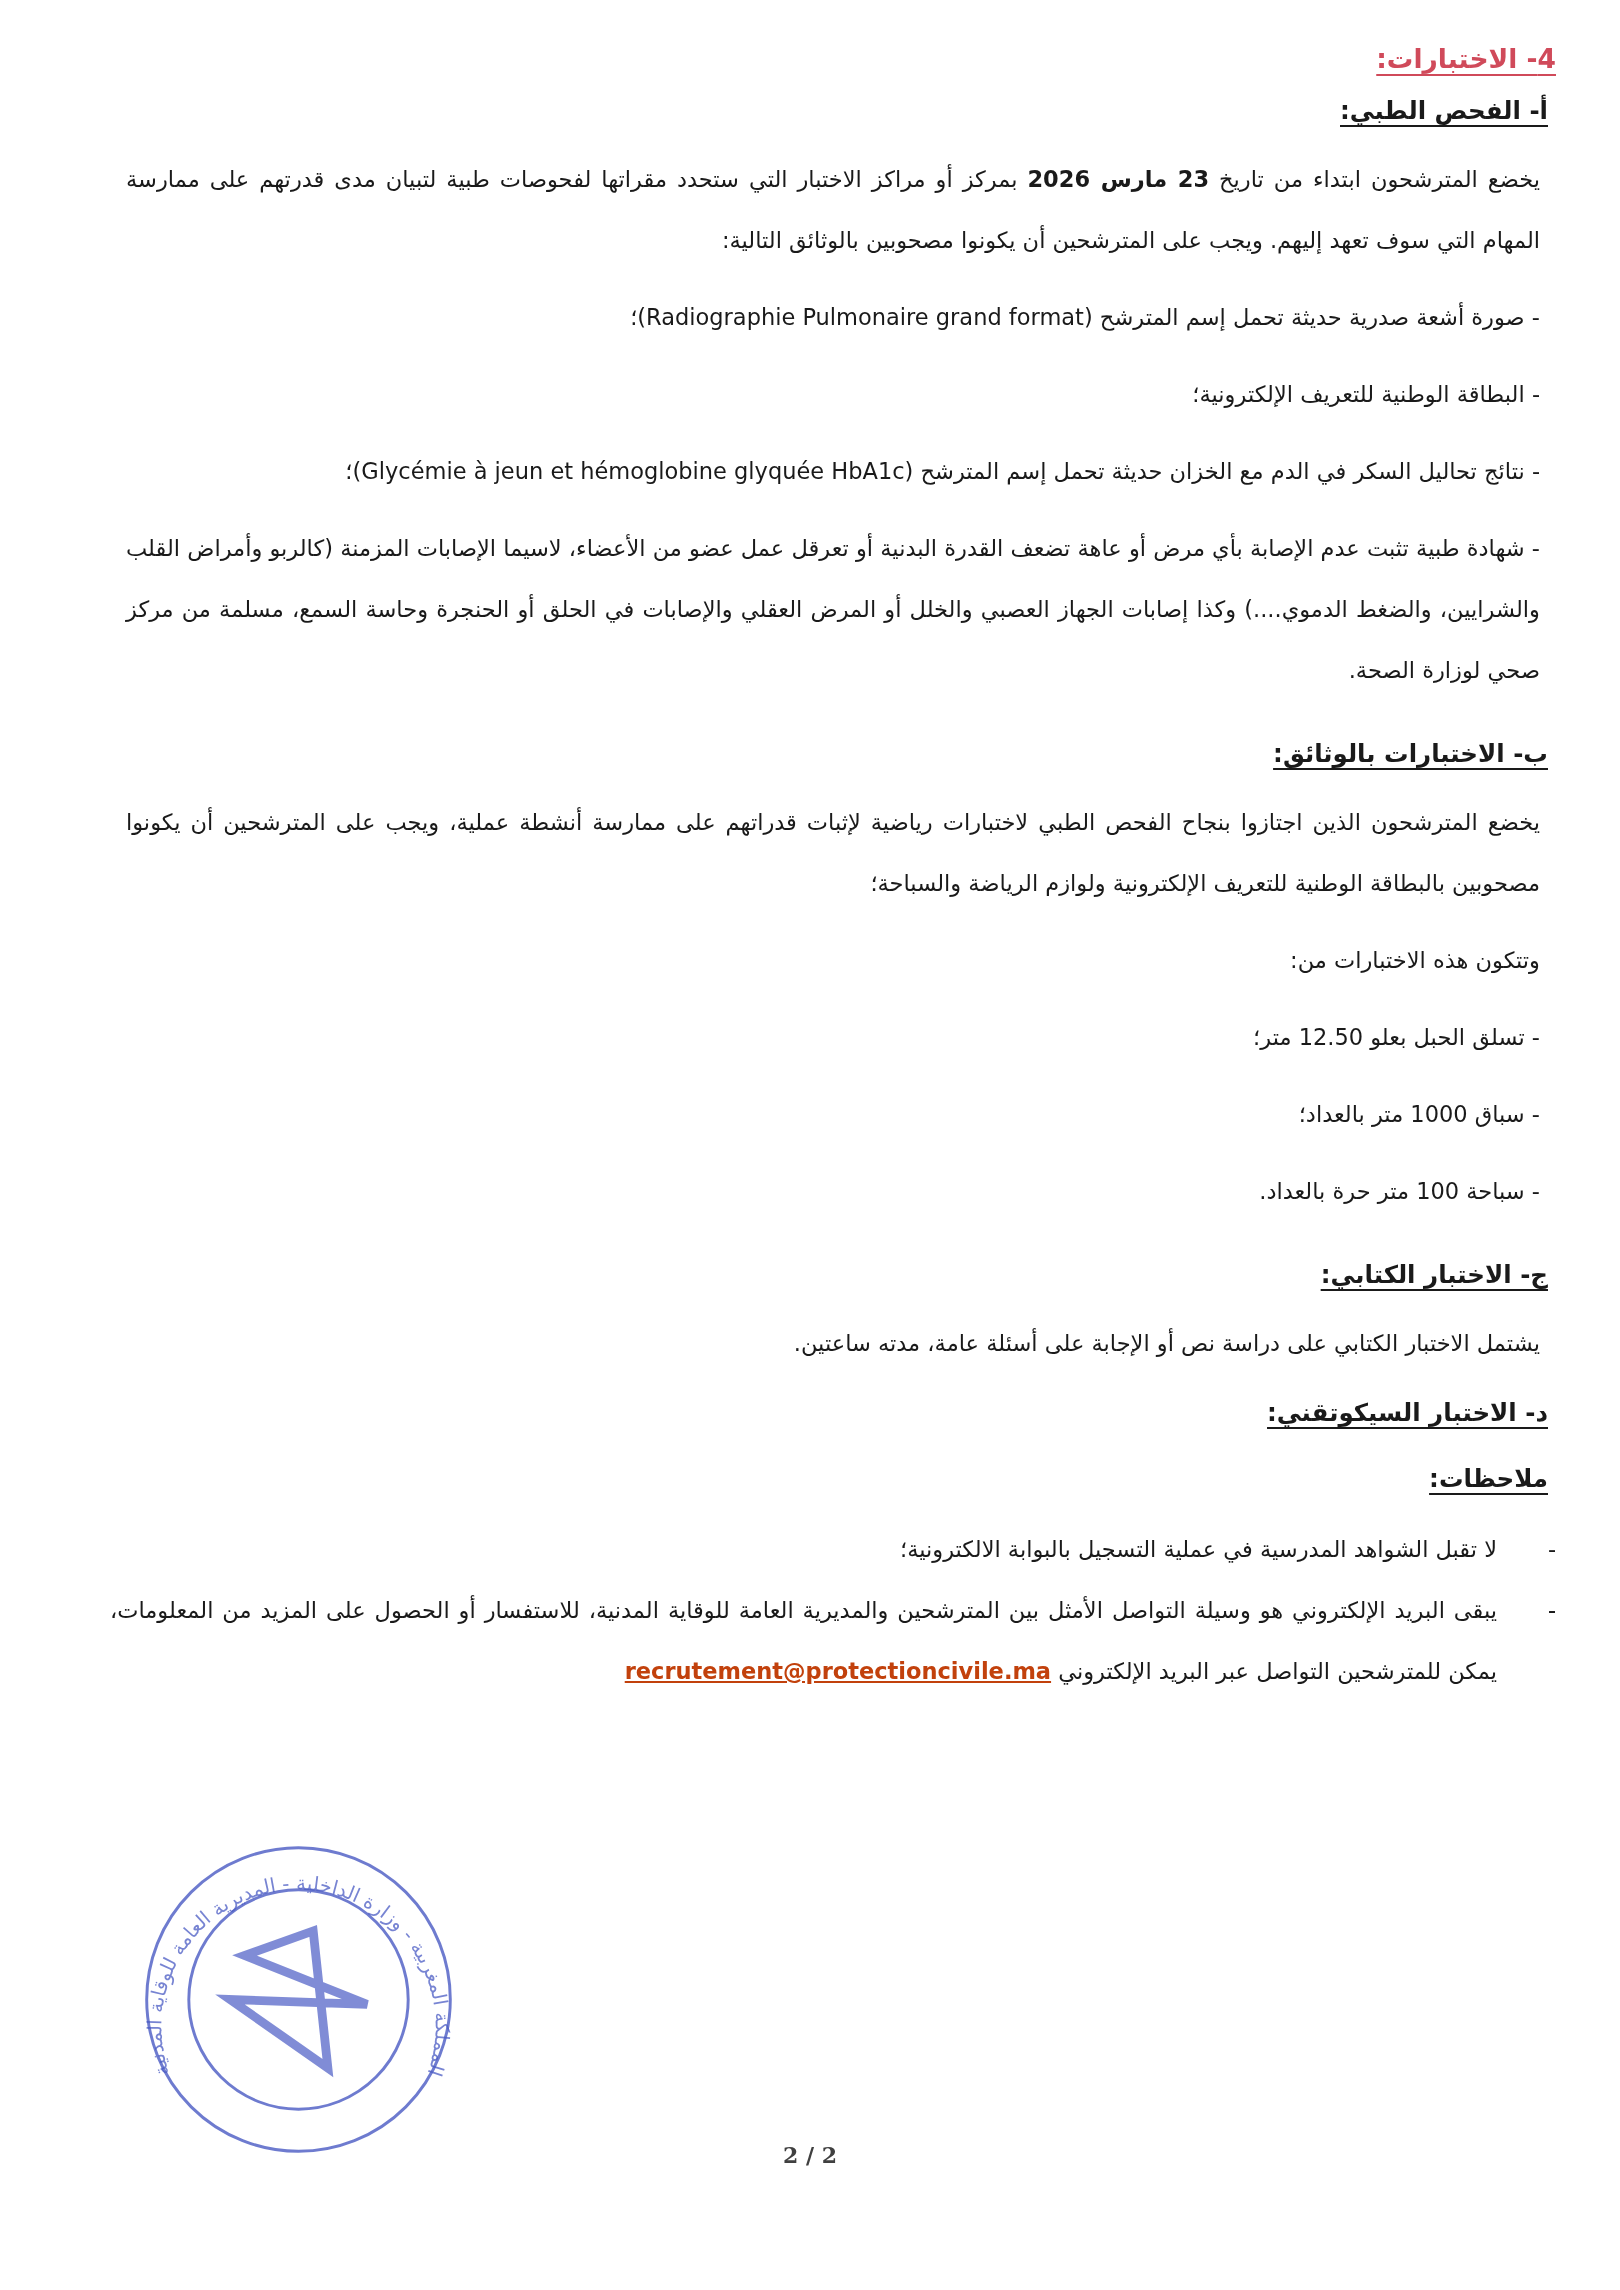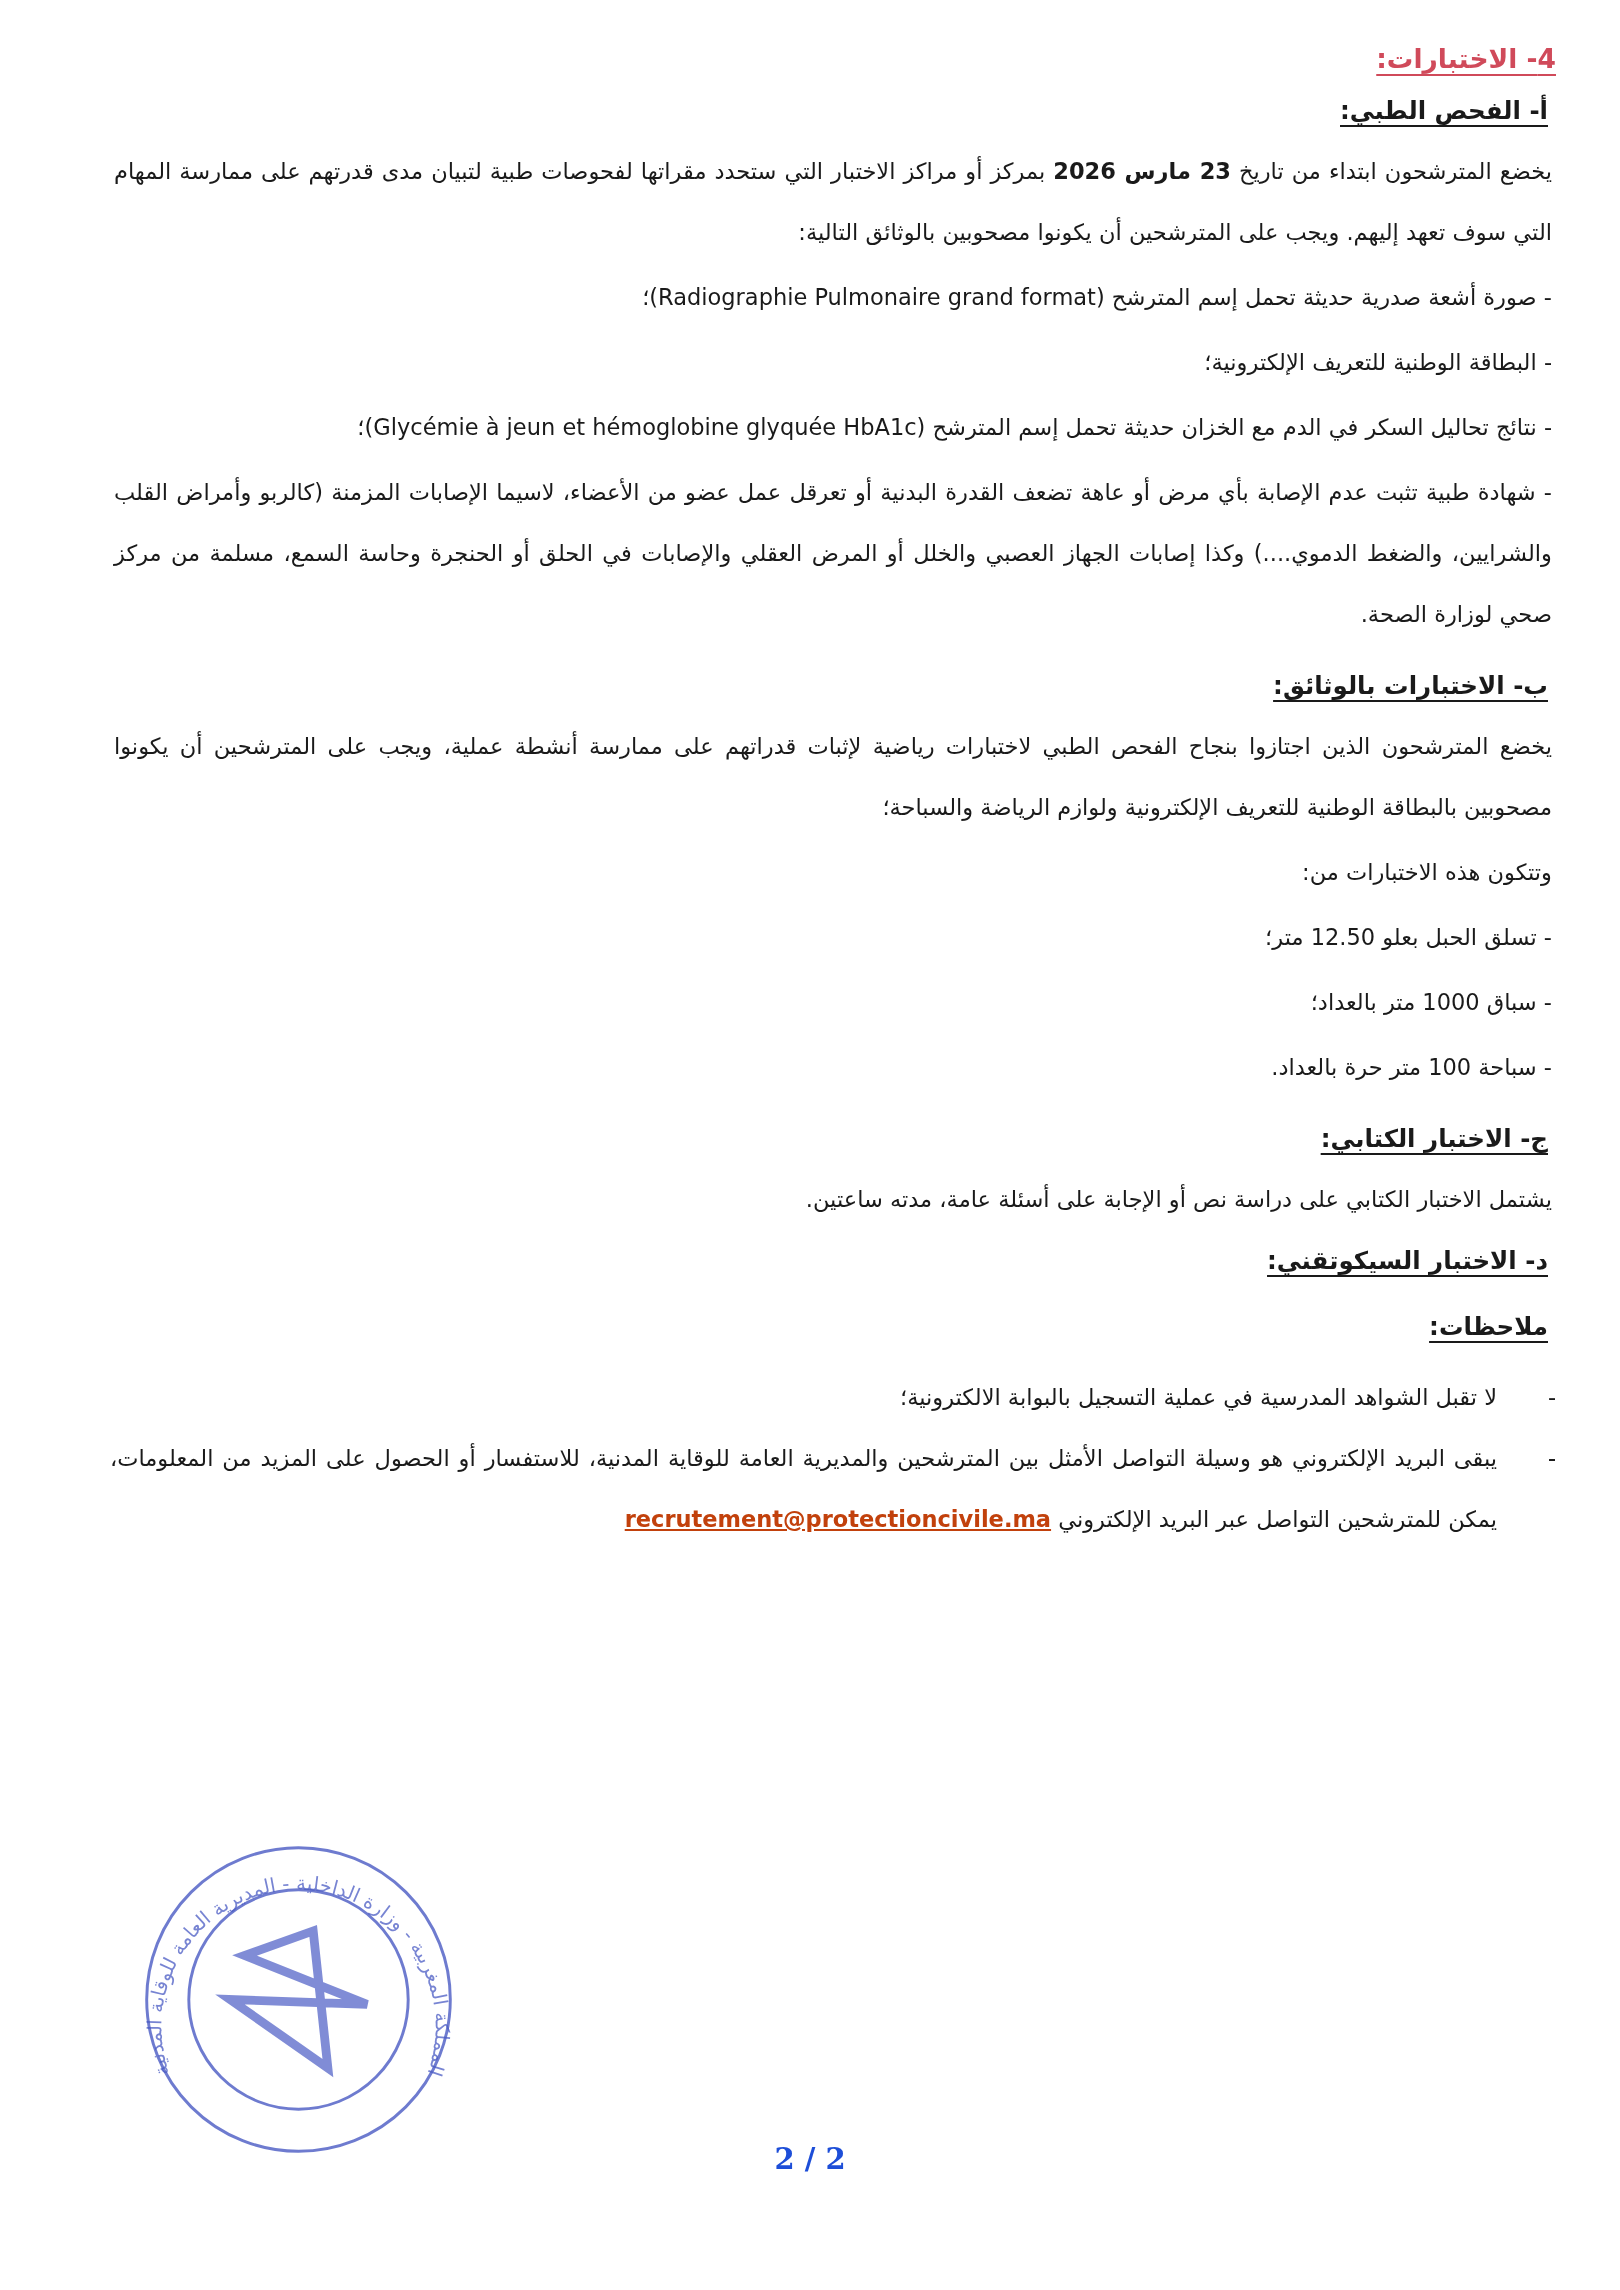--- a/index.html
+++ b/index.html
@@ -30,21 +30,21 @@
   }
   .sub-title {
     font-size: 24.5px;
     font-weight: bold;
     text-decoration: underline;
     text-underline-offset: 5.9px;
     margin: 8px;
     line-height: 45px;
   }
   p {
-    margin: 4px;
+    margin: 16px;
     font-size: 22.5px;
     line-height: 61px;
   }
   p.justify { text-align: justify; text-align-last: right; }
   .strong { font-weight: bold; }
   .block-gap { height: 5.9px; }
   .notes-list {
     list-style: none;
     margin: 17.6px 0 0 0;
     padding: 0 0 0 0;
@@ -77,22 +77,22 @@
     height: 333px;
   }
   .page-number {
     position: absolute;
     left: 0;
     width: 1620px;
     top: 2142px;
     text-align: center;
     font-family: "DejaVu Serif", serif;
     font-weight: bold;
-    font-size: 29px;
-    color: #1d4ed8;
+    font-size: 22px;
+    color: #404040;
     direction: ltr;
   }
 </style>
 </head>
 <body>
 
 <div class="page">
 
   <h2 class="section-title">4- الاختبارات:</h2>
 

